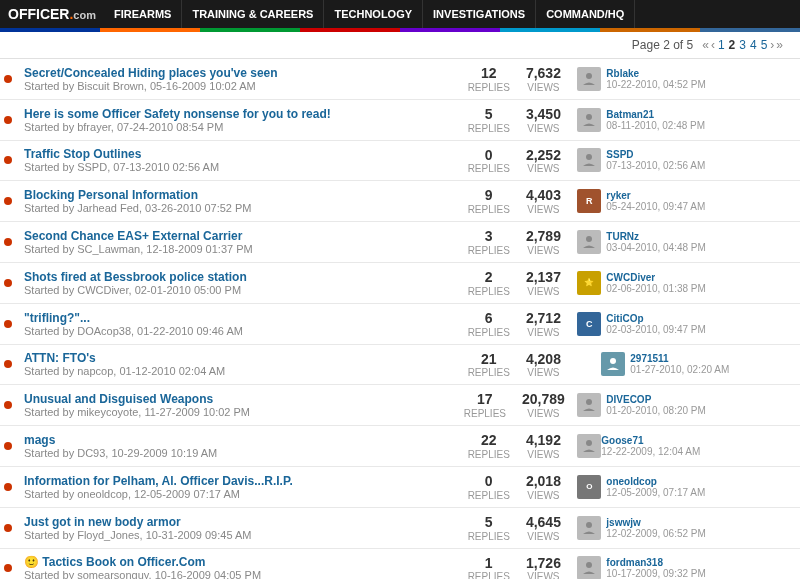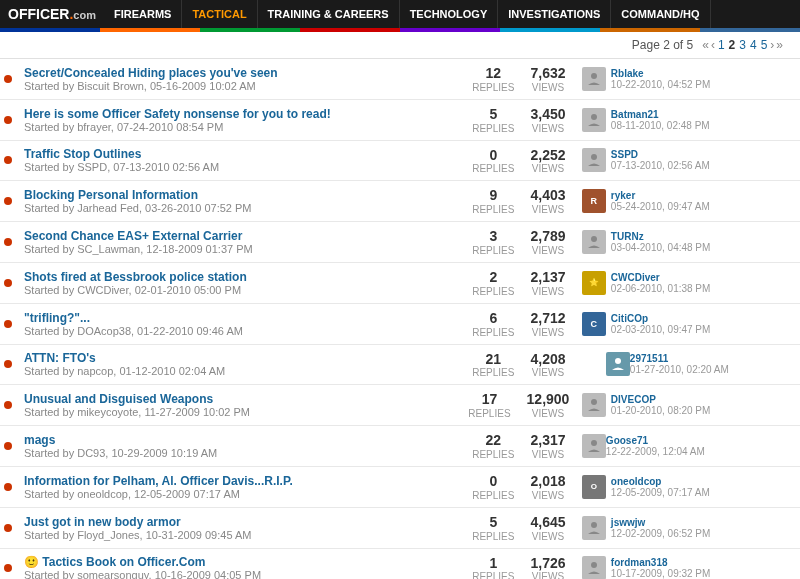--- a/index.html
+++ b/index.html
@@ -153,23 +153,20 @@
 </head>
 <body>
 
 <div class="top-nav">
   <div class="logo">
     <span class="logo-text">OFFICER<span class="logo-dot">.</span><span class="logo-com">com</span></span>
   </div>
   <div class="nav-items">
     <div class="nav-item">
         <span>FIREARMS</span>
-      </div>
-    <div class="nav-item tactical">
-        <span>TACTICAL</span>
       </div>
     <div class="nav-item">
         <span>TRAINING &amp; CAREERS</span>
       </div>
     <div class="nav-item">
         <span>TECHNOLOGY</span>
       </div>
     <div class="nav-item">
         <span>INVESTIGATIONS</span>
       </div>
@@ -465,21 +462,21 @@
           <div class="stat-number">21</div>
           <div class="stat-label">REPLIES</div>
         </div>
         <div>
           <div class="stat-number">4,208</div>
           <div class="stat-label">VIEWS</div>
         </div>
       </div>
     </td>
     <td class="user-col" style="padding:6px 8px;vertical-align:middle;">
-      <div style="display:flex;align-items:center;padding-left:24px;">
+      <div style="display:flex;align-items:center;gap:5px;padding-left:24px;">
         <div>
               <div style="width:24px;height:24px;background:#6699aa;border-radius:2px;display:flex;align-items:center;justify-content:center;">
                 <svg width="16" height="16" viewBox="0 0 16 16">
                   <circle cx="8" cy="5" r="3" fill="#fff"></circle>
                   <path d="M2 14 Q8 9 14 14" fill="#fff"></path>
                 </svg>
               </div>
             </div>
         <div>
           <div class="user-name">2971511</div>
@@ -496,21 +493,21 @@
       <a class="thread-title">Unusual and Disguised Weapons</a>
       <div class="thread-starter">Started by mikeycoyote, 11-27-2009 10:02 PM</div>
     </td>
     <td style="width:110px;text-align:center;padding:6px 4px;vertical-align:middle;">
       <div class="stat-pair">
         <div>
           <div class="stat-number">17</div>
           <div class="stat-label">REPLIES</div>
         </div>
         <div>
-          <div class="stat-number">12,900</div>
+          <div class="stat-number">20,789</div>
           <div class="stat-label">VIEWS</div>
         </div>
       </div>
     </td>
     <td class="user-col" style="padding:6px 8px;vertical-align:middle;">
       <div style="display:flex;align-items:center;gap:5px;">
         <div>
               <div style="width:24px;height:24px;background:#bbb;border-radius:2px;display:flex;align-items:center;justify-content:center;">
                 <svg width="16" height="16" viewBox="0 0 16 16">
                   <circle cx="8" cy="5" r="3" fill="#888"></circle>
@@ -533,21 +530,21 @@
       <a class="thread-title">mags</a>
       <div class="thread-starter">Started by DC93, 10-29-2009 10:19 AM</div>
     </td>
     <td style="width:110px;text-align:center;padding:6px 4px;vertical-align:middle;">
       <div class="stat-pair">
         <div>
           <div class="stat-number">22</div>
           <div class="stat-label">REPLIES</div>
         </div>
         <div>
-          <div class="stat-number">2,317</div>
+          <div class="stat-number">4,192</div>
           <div class="stat-label">VIEWS</div>
         </div>
       </div>
     </td>
     <td class="user-col" style="padding:6px 8px;vertical-align:middle;">
       <div style="display:flex;align-items:center;gap:0;">
         <div>
               <div style="width:24px;height:24px;background:#bbb;border-radius:2px;display:flex;align-items:center;justify-content:center;">
                 <svg width="16" height="16" viewBox="0 0 16 16">
                   <circle cx="8" cy="5" r="3" fill="#888"></circle>

